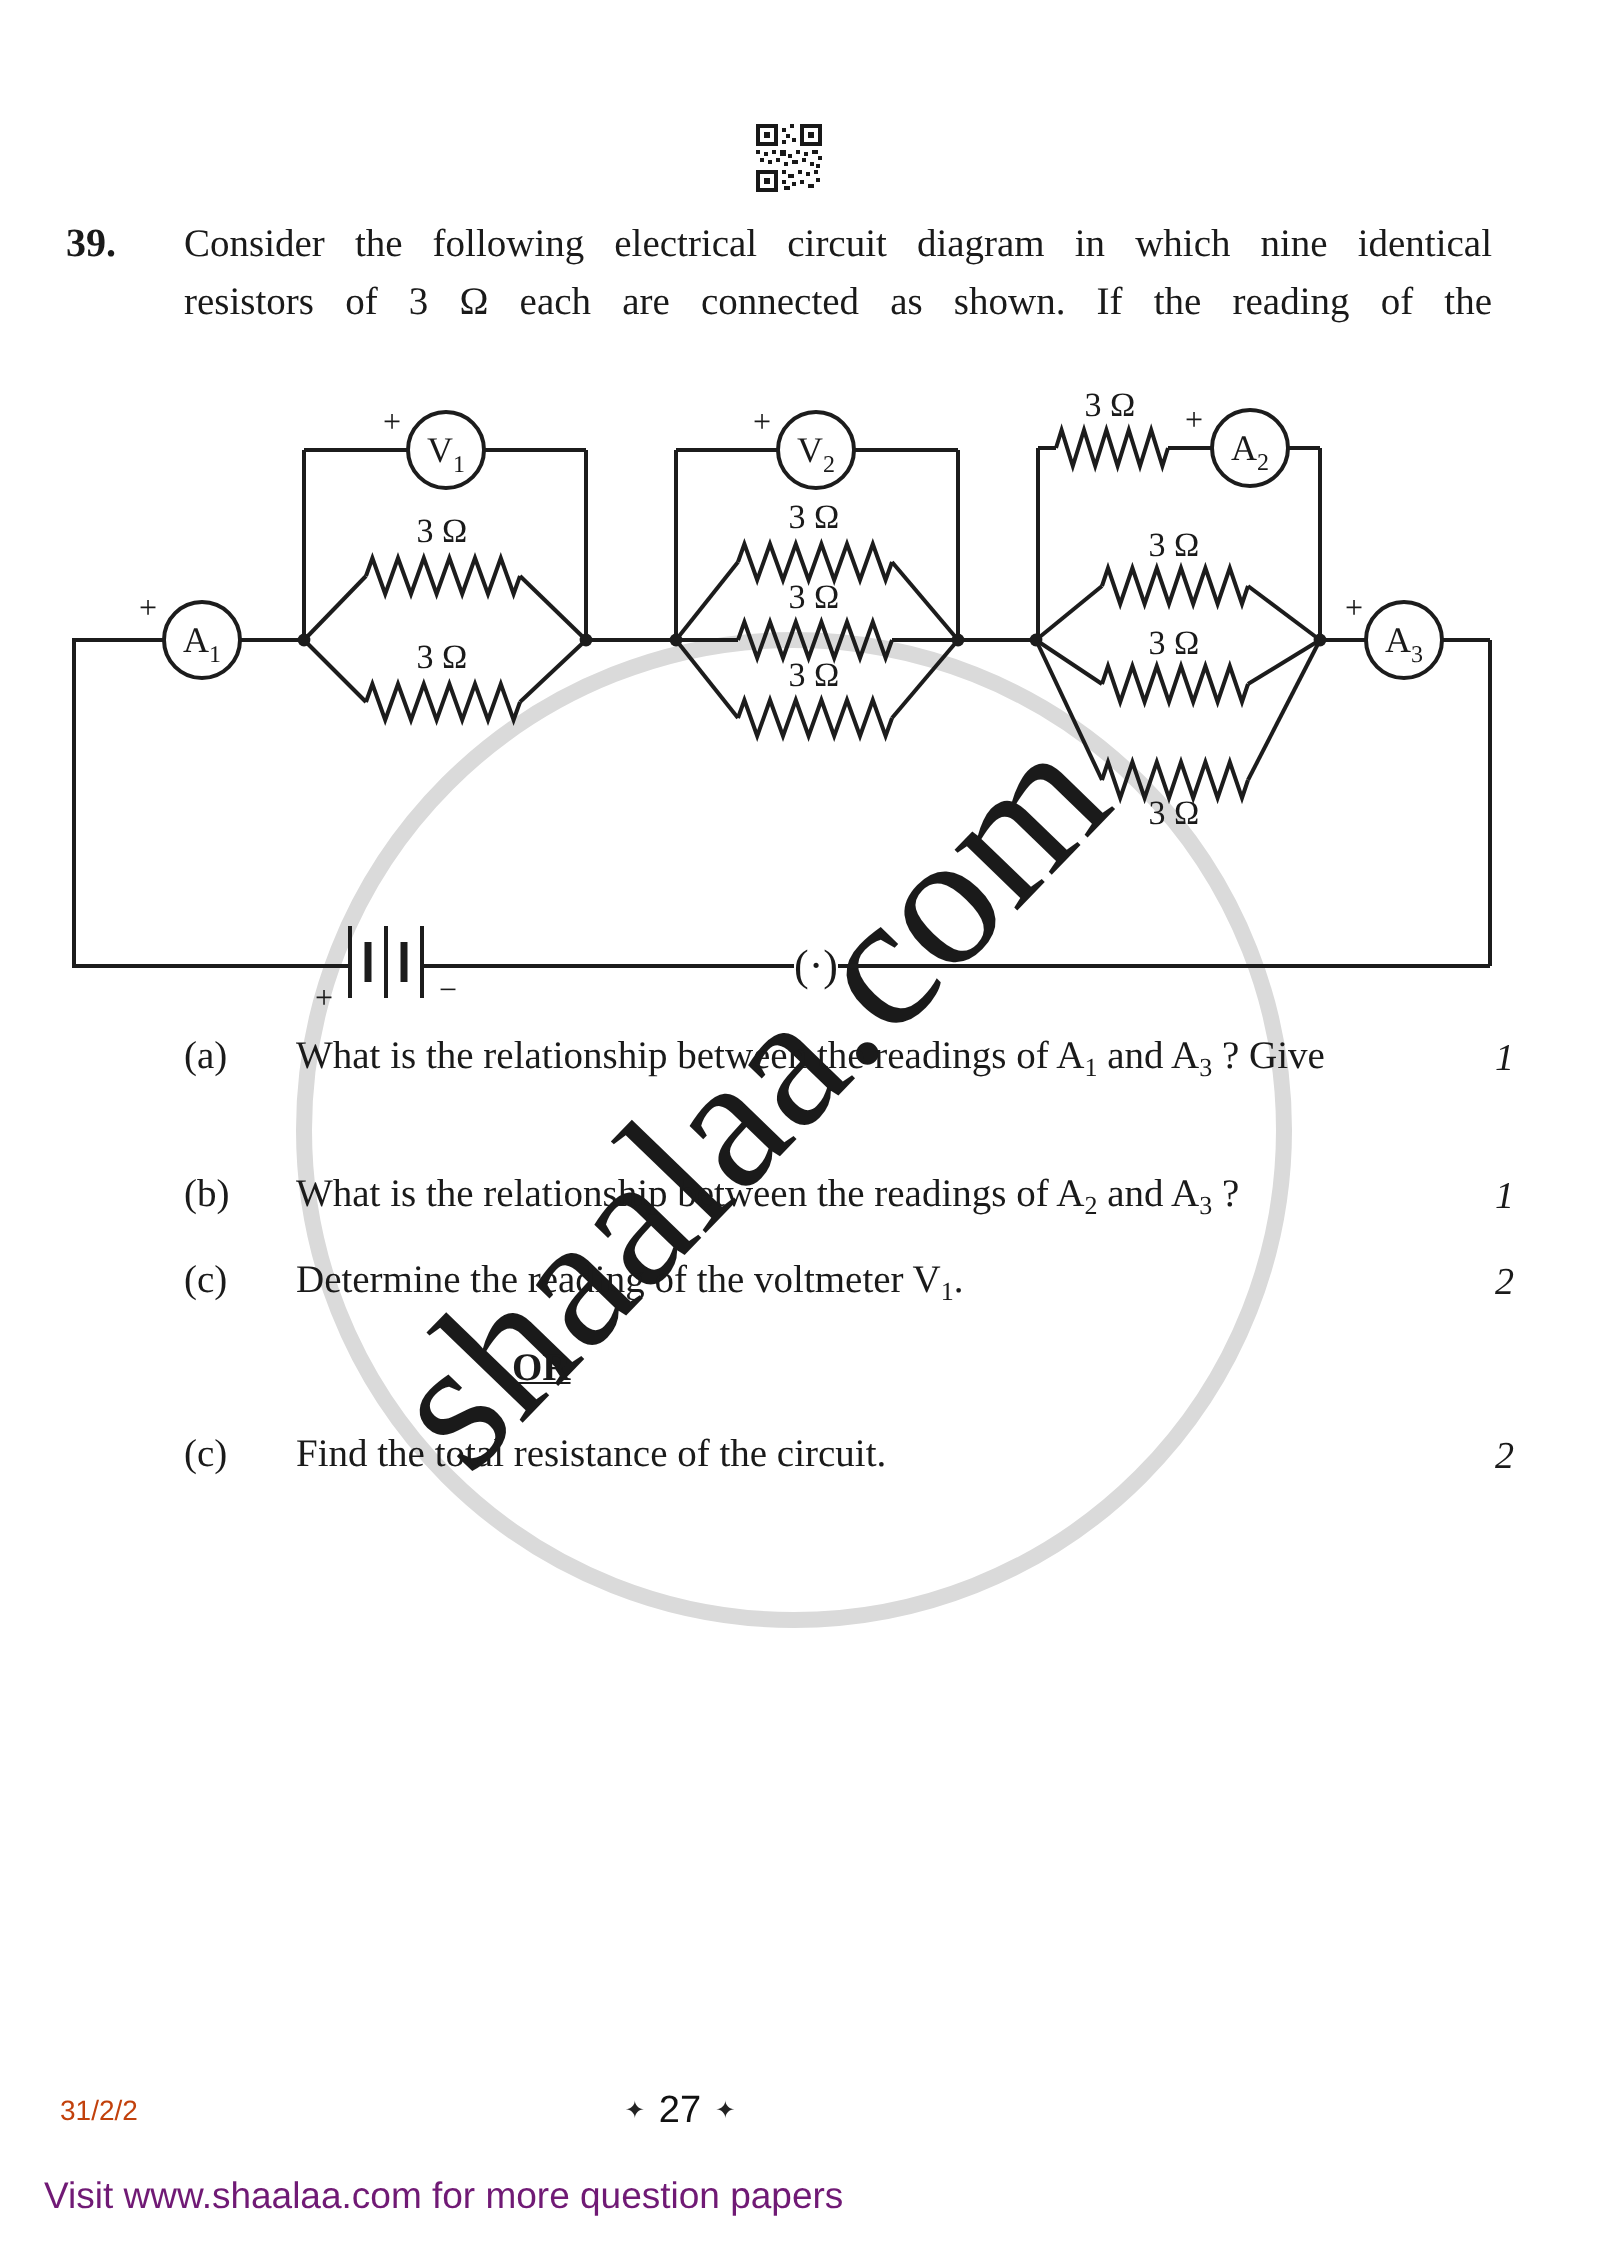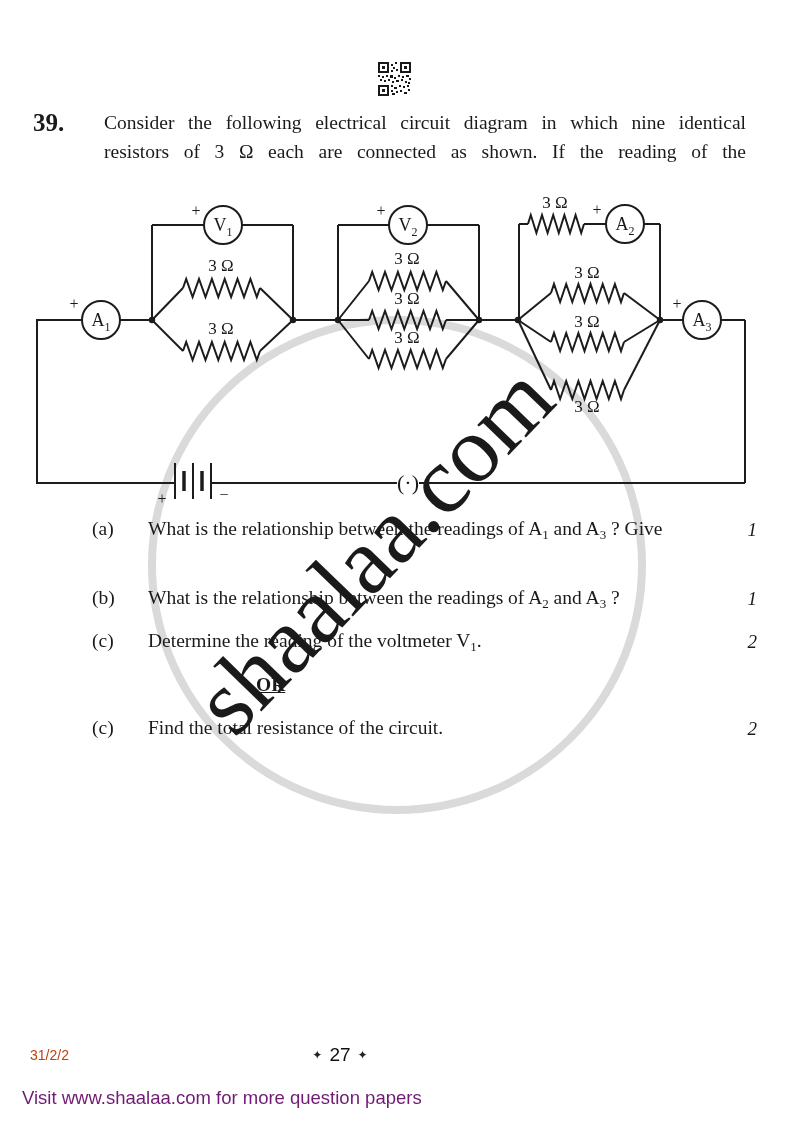--- a/index.html
+++ b/index.html
@@ -2,24 +2,24 @@
 <html><head>
 <meta charset="utf-8">
 <style>
   html,body{margin:0;padding:0;background:#e8e8e8;}
   .page{position:relative;width:800px;height:1131px;background:#ffffff;overflow:hidden;
         font-family:"Liberation Serif","DejaVu Serif",serif;color:#1a1a1a;}
   .page > *{position:absolute;}
   .watermark{left:0;top:0;z-index:0;}
   .content{z-index:1;}
   .qr{left:378px;top:62px;}
-  .qnum{left:33px;top:108px;font-size:25px;font-weight:bold;line-height:29px;}
+  .qnum{left:33px;top:108px;font-size:20px;font-weight:bold;line-height:29px;}
   .intro{left:92px;top:108px;width:654px;font-size:19.5px;line-height:29px;}
   .iline{white-space:normal;}
-  .iline.justify{text-align:justify;text-align-last:justify;margin-left:12px;}
+  .iline.justify{text-align:justify;text-align-last:justify;}
   sub{font-size:13px;line-height:0;vertical-align:-4px;}
   .circuit{left:0;top:195px;}
   .prow{left:92px;width:665px;font-size:19.5px;line-height:32px;}
   .plabel{position:absolute;left:0;top:0;}
   .ptext{margin-left:56px;}
   .pline{white-space:nowrap;}
   .pmarks{position:absolute;right:0;bottom:4px;font-style:italic;font-size:19px;line-height:22px;}
   .or{left:256px;top:669px;font-size:19.5px;font-weight:bold;line-height:32px;text-decoration:underline;}
   .footer-left{left:30px;top:1044px;font-family:"Liberation Sans","DejaVu Sans",sans-serif;
                font-size:14px;line-height:22px;color:#c2410c;}

